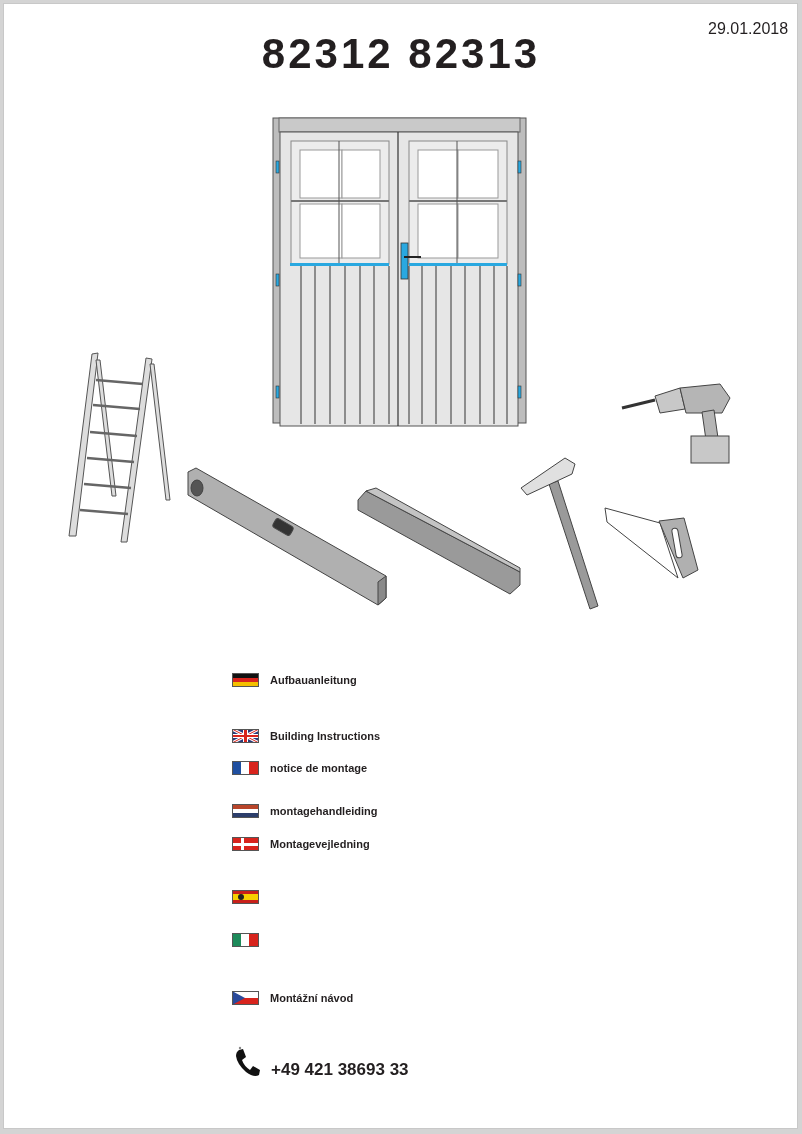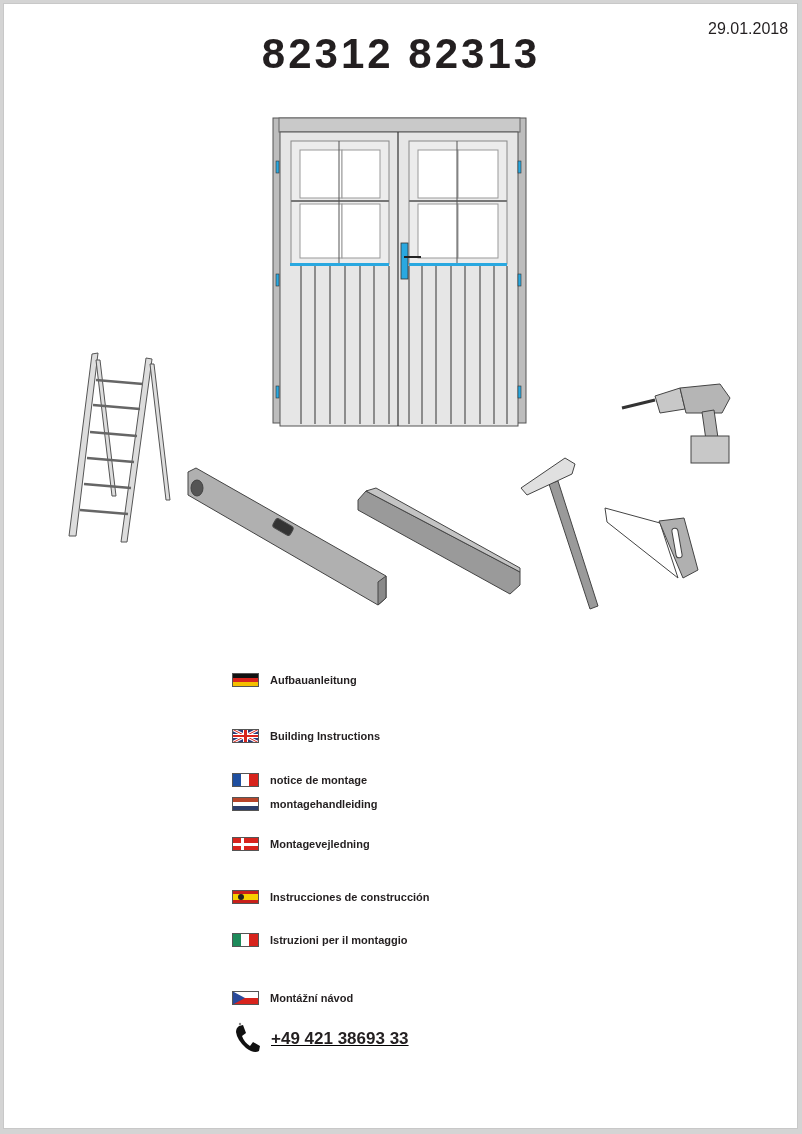--- a/index.html
+++ b/index.html
@@ -5,21 +5,21 @@
   html, body { margin:0; padding:0; }
   body { width:802px; height:1134px; background:#d4d4d4; position:relative; overflow:hidden; font-family:"Liberation Sans", sans-serif; }
   .page { position:absolute; left:3px; top:3px; width:795px; height:1126px; background:#fff; border:1px solid #c8c8c8; box-sizing:border-box; }
   .date { position:absolute; left:708px; top:20px; font-size:16px; color:#231f20; }
   .title { position:absolute; left:0; width:802px; top:30px; text-align:center; font-size:42px; font-weight:bold; letter-spacing:3px; color:#231f20; }
   .illus { position:absolute; left:0; top:0; width:802px; height:640px; }
   .lang-list { position:absolute; left:232px; top:668px; }
   .lang { position:absolute; left:0; height:24px; display:flex; align-items:center; white-space:nowrap; }
   .flag { width:27px; height:14px; border:1px solid #555; box-sizing:border-box; margin-right:11px; display:inline-block; overflow:hidden; position:relative; }
   .lang-label { font-size:11px; font-weight:bold; color:#231f20; }
-  .phone { position:absolute; left:232px; top:1022px; display:flex; align-items:center;text-decoration:underline; }
+  .phone { position:absolute; left:232px; top:1046px; display:flex; align-items:flex-end; }
   .phone-label { font-size:17px; font-weight:bold; color:#231f20; margin-left:9px; margin-bottom:-2px; }
 </style>
 </head>
 <body>
 
 <div class="page"></div>
 
 <div class="date">29.01.2018</div>
 <div class="title">82312 82313</div>
 
@@ -144,48 +144,46 @@
         <line x1="27" y1="0" x2="0" y2="14" stroke="#d8241d" stroke-width="1"></line>
         <rect x="11" y="0" width="5" height="14" fill="#fff"></rect>
           <rect x="0" y="5" width="27" height="4" fill="#fff"></rect>
         <rect x="12" y="0" width="3" height="14" fill="#d8241d"></rect>
           <rect x="0" y="6" width="27" height="2" fill="#d8241d"></rect>
       </svg>
     </span>
     <span class="lang-label">Building Instructions</span>
   </div>
 
-  <div class="lang" style="top:100px">
+  <div class="lang" style="top:88px">
     <span class="flag" style="background:linear-gradient(90deg,#1f4fa0 0 33%,#fff 33% 66%,#d8241d 66%);"></span>
     <span class="lang-label">notice de montage</span>
   </div>
 
-  <div class="lang" style="top:124px">
+  <div class="lang" style="top:131px">
     <span class="flag" style="background:linear-gradient(#b8452a 0 33%,#fff 33% 66%,#2c3e6b 66%);"></span>
     <span class="lang-label">montagehandleiding</span>
   </div>
 
   <div class="lang" style="top:164px">
     <span class="flag" style="background:#d8241d;">
       <span style="position:absolute;left:8px;top:0;width:3px;height:14px;background:#fff;"></span>
       <span style="position:absolute;left:0;top:5px;width:27px;height:3px;background:#fff;"></span>
     </span>
     <span class="lang-label">Montagevejledning</span>
   </div>
 
   <div class="lang" style="top:217px">
     <span class="flag" style="background:linear-gradient(#c8201a 0 25%,#f5d000 25% 75%,#c8201a 75%);">
       <span style="position:absolute;left:5px;top:3px;width:6px;height:6px;border-radius:50%;background:#222;"></span>
     </span>
-    <span class="lang-label">Instrucciones de construcción</span>
   </div>
 
   <div class="lang" style="top:260px">
     <span class="flag" style="background:linear-gradient(90deg,#1d8a5a 0 33%,#fff 33% 66%,#d8241d 66%);"></span>
-    <span class="lang-label">Istruzioni per il montaggio</span>
   </div>
 
   <div class="lang" style="top:318px">
     <span class="flag" style="background:linear-gradient(#fff 0 50%,#d8241d 50%);">
       <svg width="27" height="14" viewBox="0 0 27 14" style="position:absolute;left:-1px;top:-1px;">
           <polygon points="0,0 13,7 0,14" fill="#2a4a9a"></polygon>
         </svg>
     </span>
     <span class="lang-label">Montážní návod</span>
   </div>

